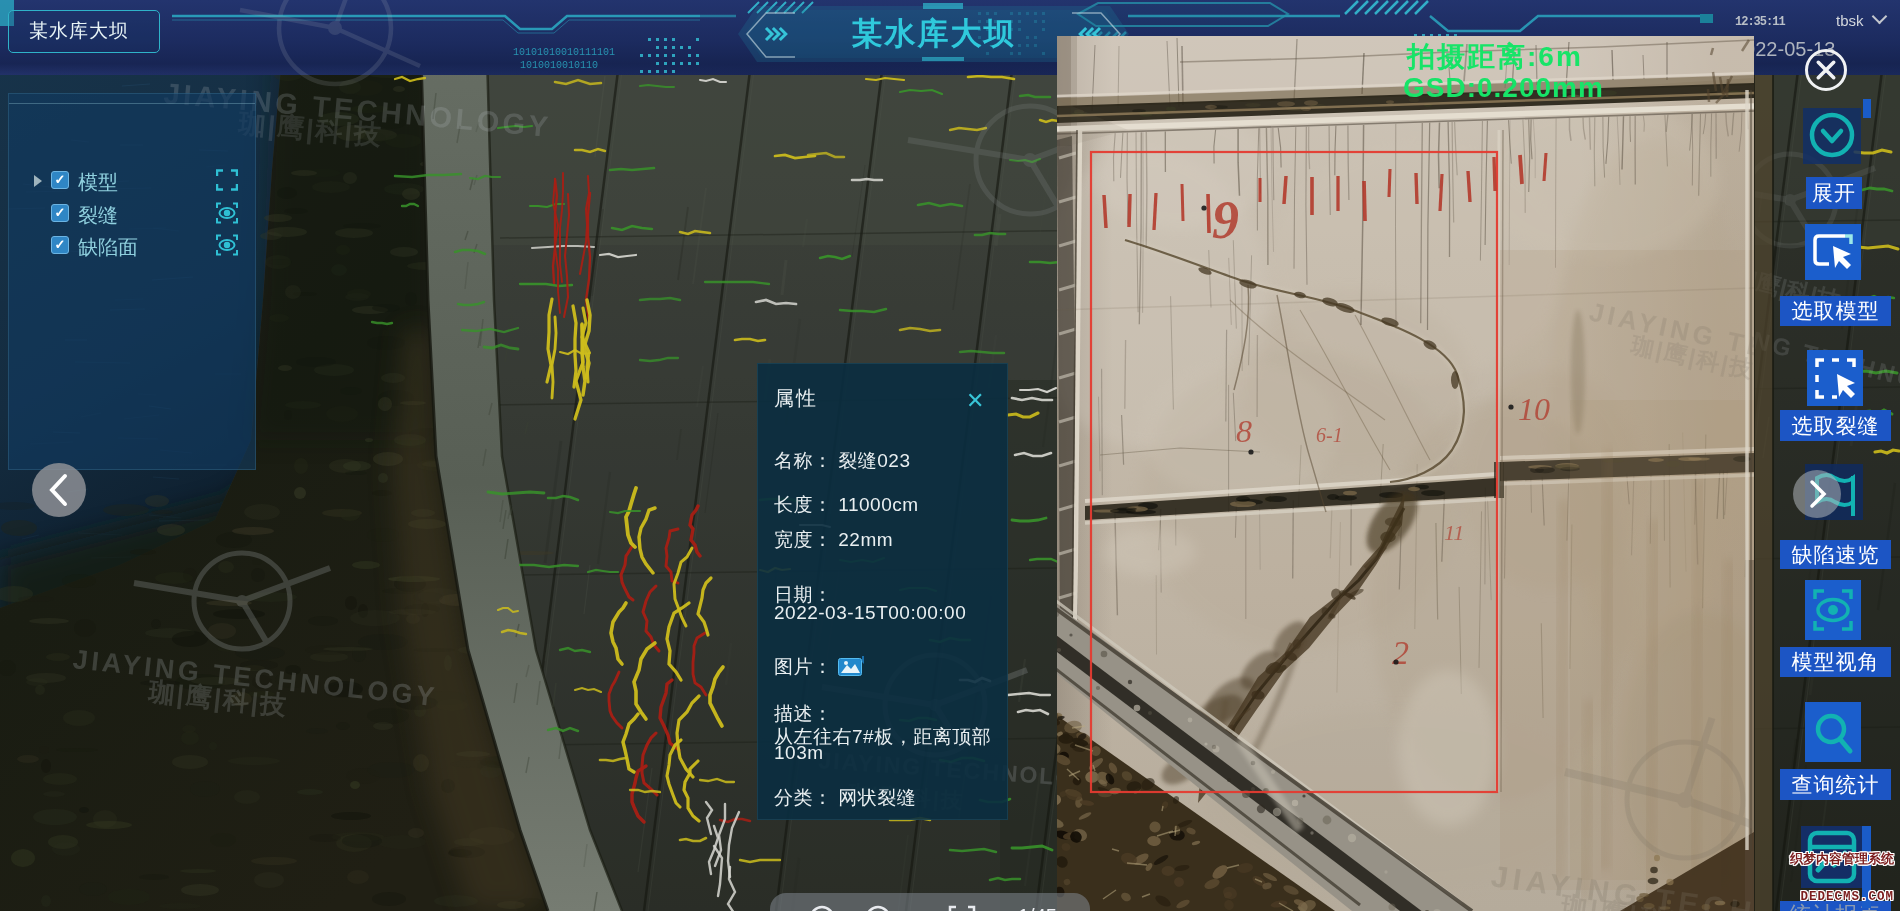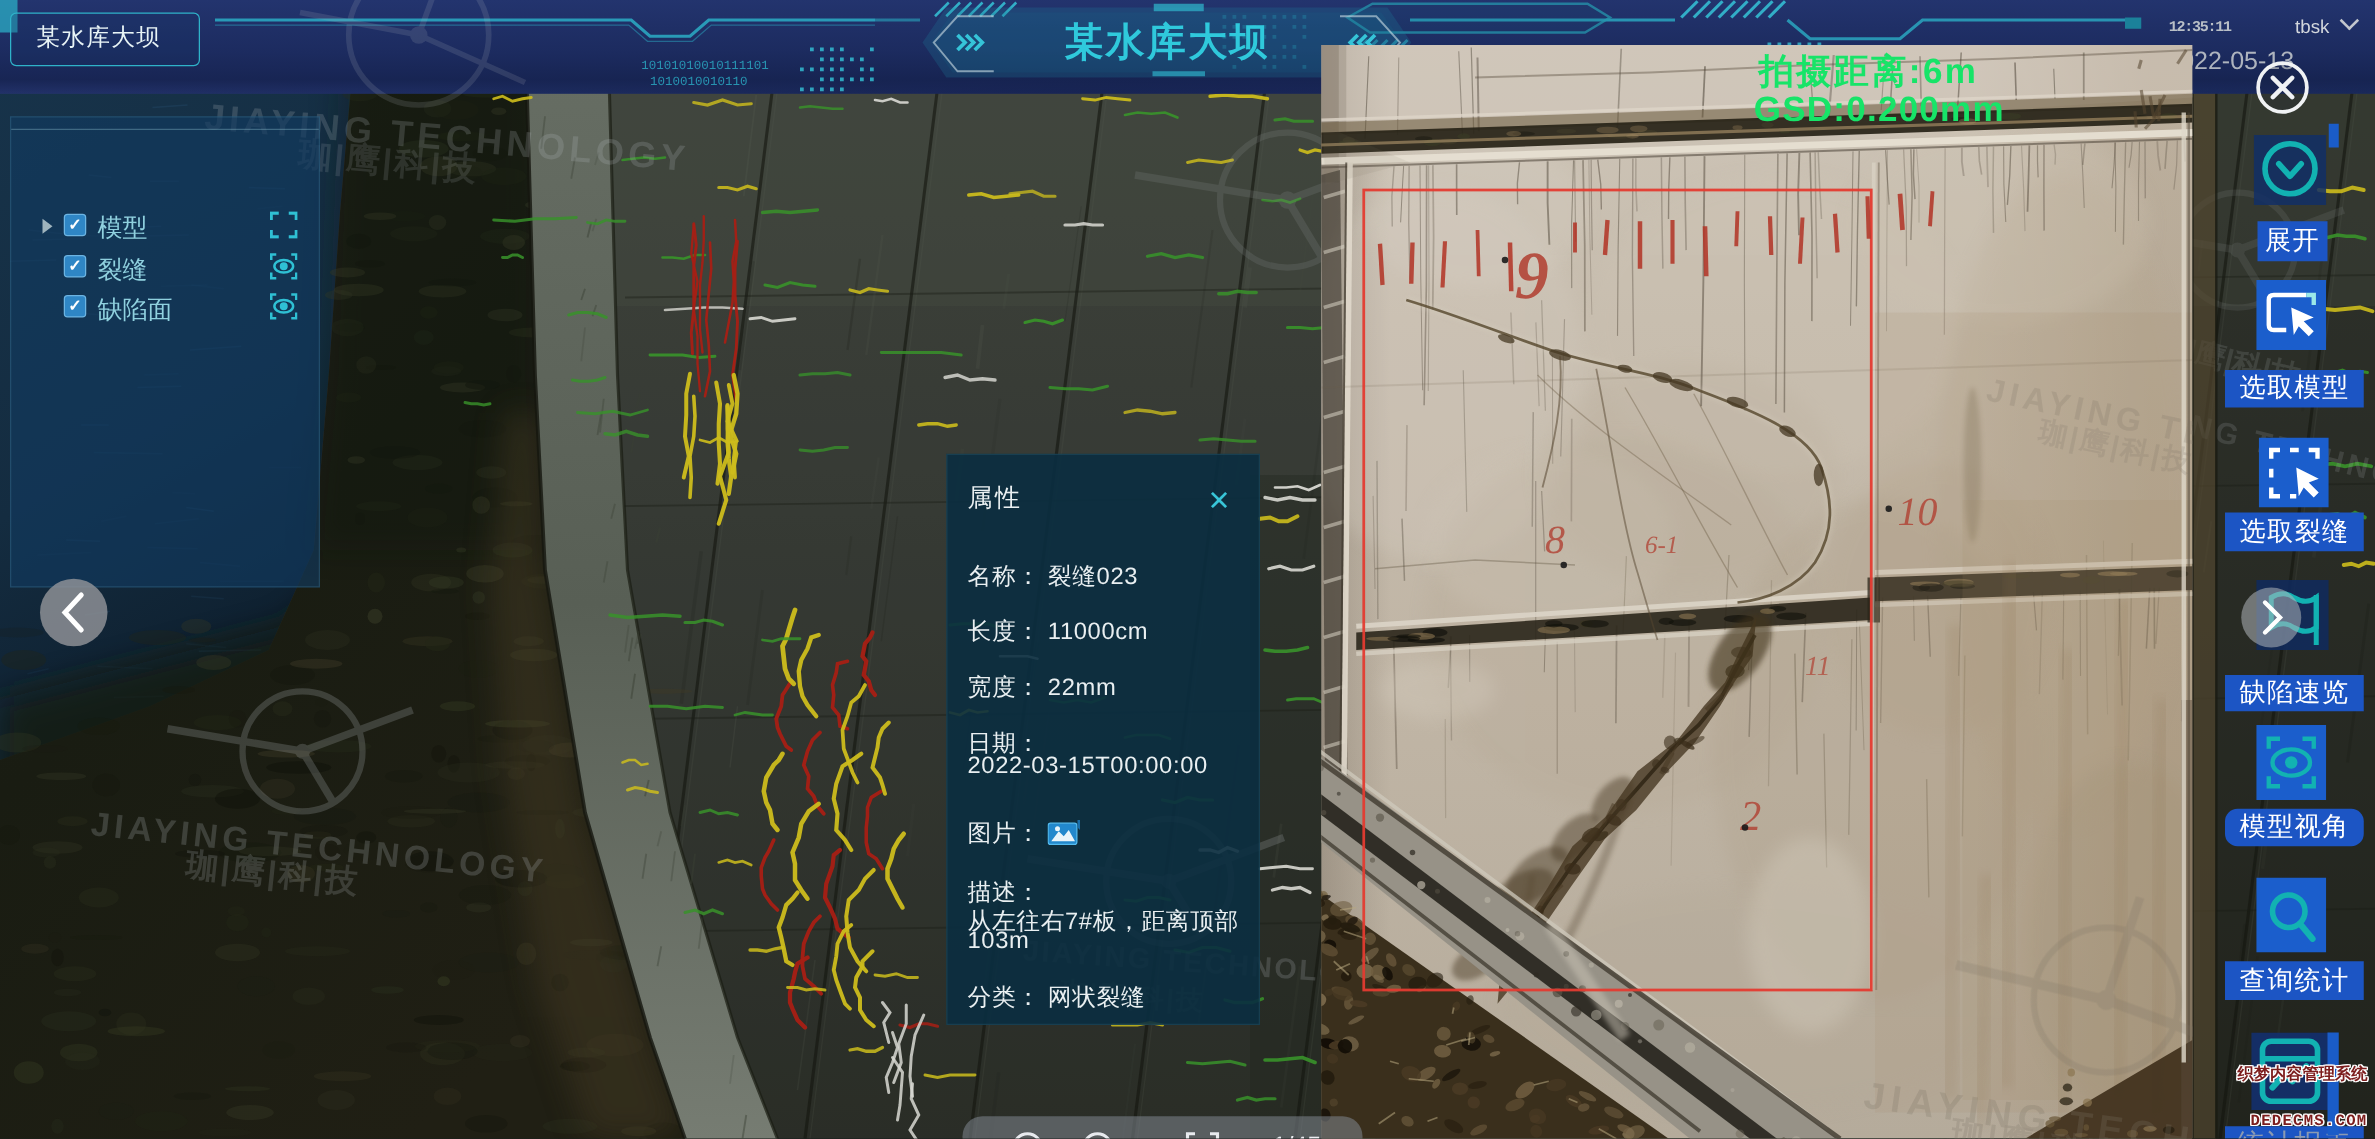--- a/index.html
+++ b/index.html
@@ -866,21 +866,21 @@
             <circle cx="11" cy="11" r="2.2" fill="#2fc0d4"></circle>
           </g>
         </svg>
       </div>
 </div>
 <div id="props">
 <div class="pt">属性</div>
       <div class="px">✕</div>
 <div class="pf" style="top:84px;">名称：&nbsp;裂缝023</div>
 <div class="pf" style="top:128px;">长度：&nbsp;11000cm</div>
-<div class="pf" style="top:173px;">宽度：&nbsp;22mm</div>
+<div class="pf" style="top:163px;">宽度：&nbsp;22mm</div>
 <div class="pf" style="top:218px;">日期：</div>
 <div class="pf" style="top:238px;">2022-03-15T00:00:00</div>
 <div class="pf" style="top:290px;">图片：&nbsp;<svg width="26" height="21" viewBox="0 0 26 21" style="vertical-align:-4px;">
 <rect x="0.5" y="2.5" width="23" height="17" rx="2" fill="#2288cc" stroke="#55bbee" stroke-width="1"></rect>
 <path d="M3,17 L9,9 L13,13 L17,8 L22,17 Z" fill="#e8f4fa"></path>
           <circle cx="8" cy="7" r="2" fill="#e8f4fa"></circle>
 <path d="M24,0 L26,0 L26,8 L24,6 Z" fill="#1a6faa"></path>
         </svg></div>
 <div class="pf" style="top:337px;">描述：</div>
 <div class="pf" style="top:360px;">从左往右7#板，距离顶部</div>
@@ -1470,21 +1470,21 @@
       </svg></div>
 <div class="sblab" style="left:1780px;top:540px;width:111px;height:29px;font-size:21px;line-height:29px;">缺陷速览</div>
 <div class="sbicon" style="left:1805px;top:580px;width:56px;height:60px;"><svg width="56" height="60" viewBox="0 0 56 60">
         <rect width="56" height="60" fill="#1b5ecc"></rect>
         <g stroke="#12b2b2" stroke-width="3.5" fill="none">
           <path d="M10,19 L10,11 L19,11 M37,11 L46,11 L46,19 M46,41 L46,49 L37,49 M19,49 L10,49 L10,41"></path>
           <ellipse cx="28" cy="30" rx="15" ry="10.5"></ellipse>
         </g>
         <circle cx="28" cy="30" r="5" fill="#12b2b2"></circle>
       </svg></div>
-<div class="sblab" style="left:1780px;top:647px;width:111px;height:30px;font-size:21px;line-height:30px;border-radius:10px;">模型视角</div>
+<div class="sblab" style="left:1780px;top:647px;width:111px;height:30px;font-size:21px;line-height:30px;">模型视角</div>
 <div class="sbicon" style="left:1805px;top:702px;width:56px;height:60px;"><svg width="56" height="60" viewBox="0 0 56 60">
         <rect width="56" height="60" fill="#1b5ecc"></rect>
         <circle cx="26" cy="27" r="13" stroke="#12b2b2" stroke-width="4.5" fill="none"></circle>
         <path d="M35,37 L45,49" stroke="#12b2b2" stroke-width="5" stroke-linecap="round"></path>
       </svg></div>
 <div class="sblab" style="left:1780px;top:769px;width:111px;height:31px;font-size:21px;line-height:31px;">查询统计</div>
 <div class="sbicon" style="left:1801px;top:826px;width:62px;height:62px;"><svg width="62" height="62" viewBox="0 0 62 62">
         <rect width="62" height="62" fill="#13306e" opacity="0.9"></rect>
         <rect x="9" y="7" width="44" height="48" rx="7" stroke="#12b2b2" stroke-width="4.5" fill="none"></rect>
         <path d="M9,21 L53,21" stroke="#12b2b2" stroke-width="4.5"></path>

